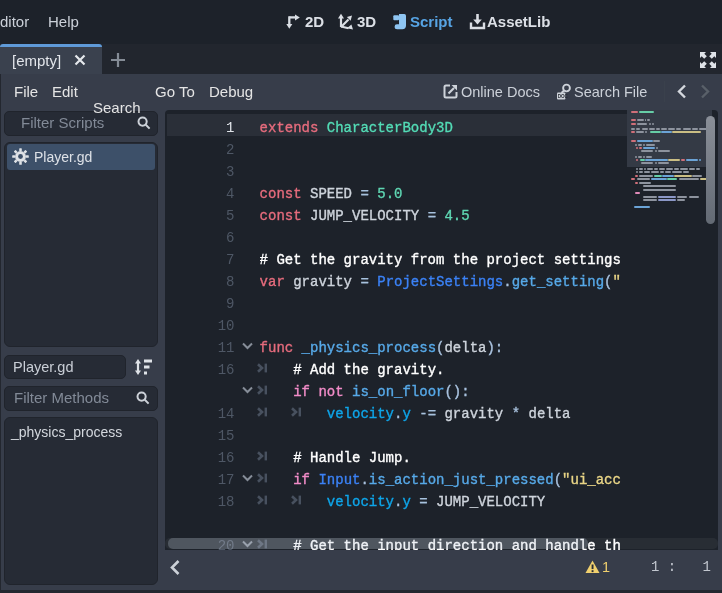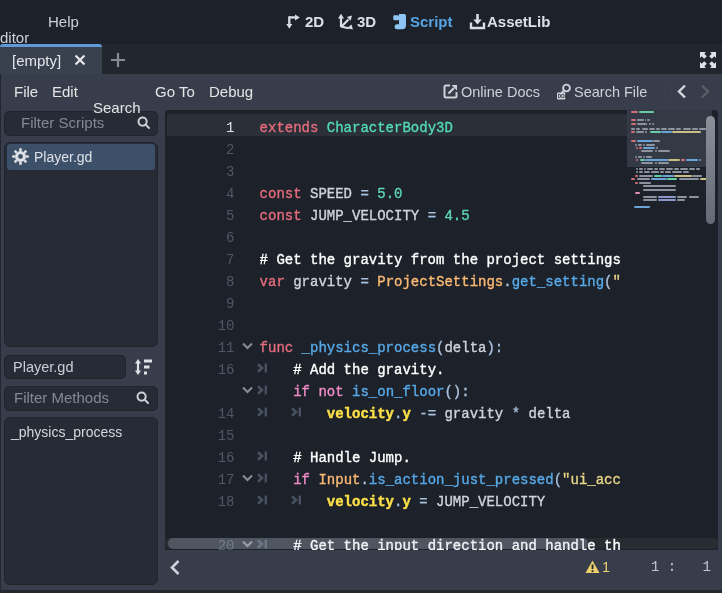--- a/index.html
+++ b/index.html
@@ -19,23 +19,23 @@
 #leftpanel { left:0; top:110px; width:165px; height:483px; background:#373d4a; }
 .box { position:absolute; background:#262b35; border:1px solid #20242c; }
 .inp { border-radius:5px; }
 .lst { border-radius:6px; }
 .ph { font-size:15px; color:#828a97; line-height:16px; }
 .wh { font-size:14px; color:#dde1e7; line-height:16px; }
 
 #codearea { left:165px; top:110px; width:553px; height:440px; background:#1d222a; border-radius:4px 4px 0 0; overflow:hidden; }
 .ln { position:absolute; left:0; width:69.5px; text-align:right; height:25px; padding-top:3px; line-height:22px; font-family:"Liberation Mono",monospace; font-size:14px; color:#4e5765; }
 .cl { position:absolute; left:94.6px; width:366px; height:25px; padding-top:3px; line-height:22px; font-family:"Liberation Mono",monospace; font-size:14px; white-space:pre; overflow:hidden; color:#ced4dc; -webkit-text-stroke:0.35px currentColor; }
-.kw { color:#e66c7d; } .cf { color:#f28cc8; } .bt { color:#53dcb6; } .et { color:#fdba74; }
+.kw { color:#e66c7d; } .cf { color:#f28cc8; } .bt { color:#53dcb6; } .et { color:#3b82f6; }
 .fn { color:#57a9e8; } .st { color:#e9d586; } .nm { color:#5fd7b3; } .cm { color:#ffffff; }
-.sy { color:#a9c2de; } .mb2 { color:#fde047;font-weight:bold; }
+.sy { color:#a9c2de; } .mb2 { color:#0ea5e9; }
 .mb { position:absolute; height:2px; border-radius:1px; }
 
 #statusbar { left:165px; top:550px; width:557px; height:40px; background:#373d4a; }
 </style>
 </head>
 <body>
 <div class="abs" id="titlebar"></div>
 <div class="abs" id="tabbar"></div>
 <div class="abs" id="tab"></div>
 <div class="abs" id="menubar"></div>
@@ -278,21 +278,21 @@
 </svg>
 <svg class="abs" style="left:585px; top:560px;" width="15" height="14" viewBox="0 0 15 14">
  <path d="M7.5 0.5 L14.5 13 H0.5 Z" fill="#f0d06e"></path>
  <rect x="6.6" y="4.5" width="1.9" height="4.6" fill="#262b34"></rect>
  <rect x="6.6" y="10.2" width="1.9" height="1.9" fill="#262b34"></rect>
 </svg>
 <span class="t" style="left:602px; top:559px; font-size:14.5px; color:#f0d06e; line-height:17px;">1</span>
 <span class="t" style="left:651px; top:559px; font-family:'Liberation Mono',monospace; font-size:14px; color:#c2c7cf; line-height:16px;">1 :</span>
 <span class="t" style="left:702.5px; top:559px; font-family:'Liberation Mono',monospace; font-size:14px; color:#c2c7cf; line-height:16px;">1</span>
 
-<span class="t ttxt" style="left:0px; top:13px;margin-top:16px;">ditor</span>
+<span class="t ttxt" style="left:0px; top:13px;">ditor</span>
 <span class="t ttxt" style="left:48px; top:13px;">Help</span>
 
 <svg class="abs" style="left:285px; top:13px;" width="18" height="18" viewBox="0 0 18 18">
  <path d="M4.3 4.4 H10.5" stroke="#dadee4" stroke-width="2.3" fill="none"></path>
  <path d="M4.3 3.3 V11.5" stroke="#dadee4" stroke-width="2.3" fill="none"></path>
  <path d="M10 1.4 L14.8 4.4 L10 7.4 Z" fill="#dadee4"></path>
  <path d="M1.3 11 L7.3 11 L4.3 15.8 Z" fill="#dadee4"></path>
 </svg>
 <span class="t navtxt" style="left:305px; top:13px;">2D</span>
 <svg class="abs" style="left:337px; top:12px;" width="19" height="19" viewBox="0 0 19 19">

